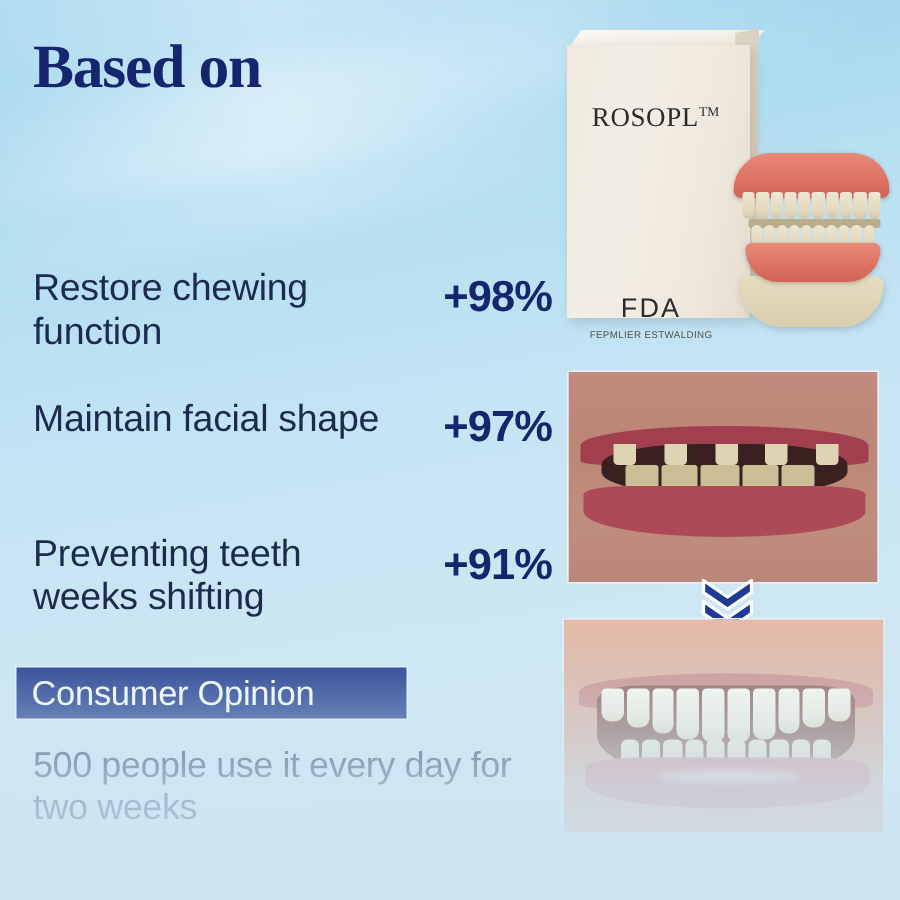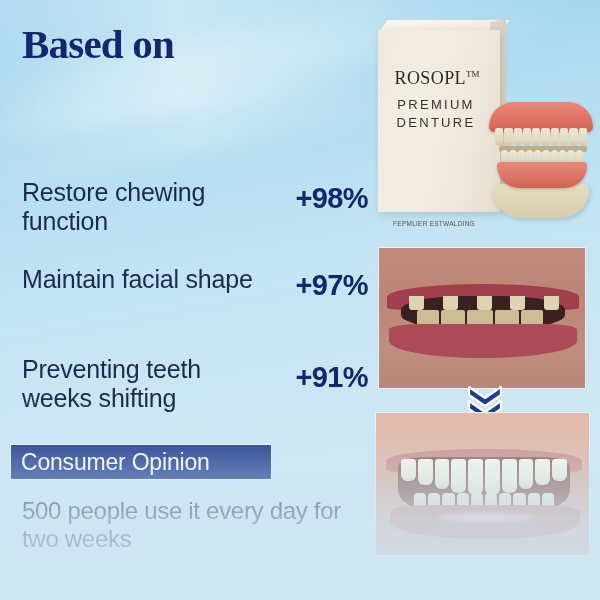--- a/index.html
+++ b/index.html
@@ -438,24 +438,21 @@
   <div class="opinion-banner">
     <span>Consumer Opinion</span>
   </div>
   <div class="opinion-note">500 people use it every day for two weeks</div>
 
   <div class="product-box">
     <div class="box-top"></div>
     <div class="box-side"></div>
     <div class="box-face">
       <div class="box-brand"><span>ROSOPL</span><sup>TM</sup></div>
-      <div class="box-sub">
-        <span class="sub-line">PREMIUM</span>
-        <span class="sub-line">DENTURE</span>
-      </div>
+      <div class="box-fda">FDA</div>
       <div class="box-fine">FEPMLIER ESTWALDING</div>
     </div>
   </div>
 
   <div class="denture">
     <div class="den-base"></div>
     <div class="den-arch den-arch-upper"></div>
     <div class="den-teeth den-teeth-upper">
       <i class="tooth"></i>
         <i class="tooth"></i>

